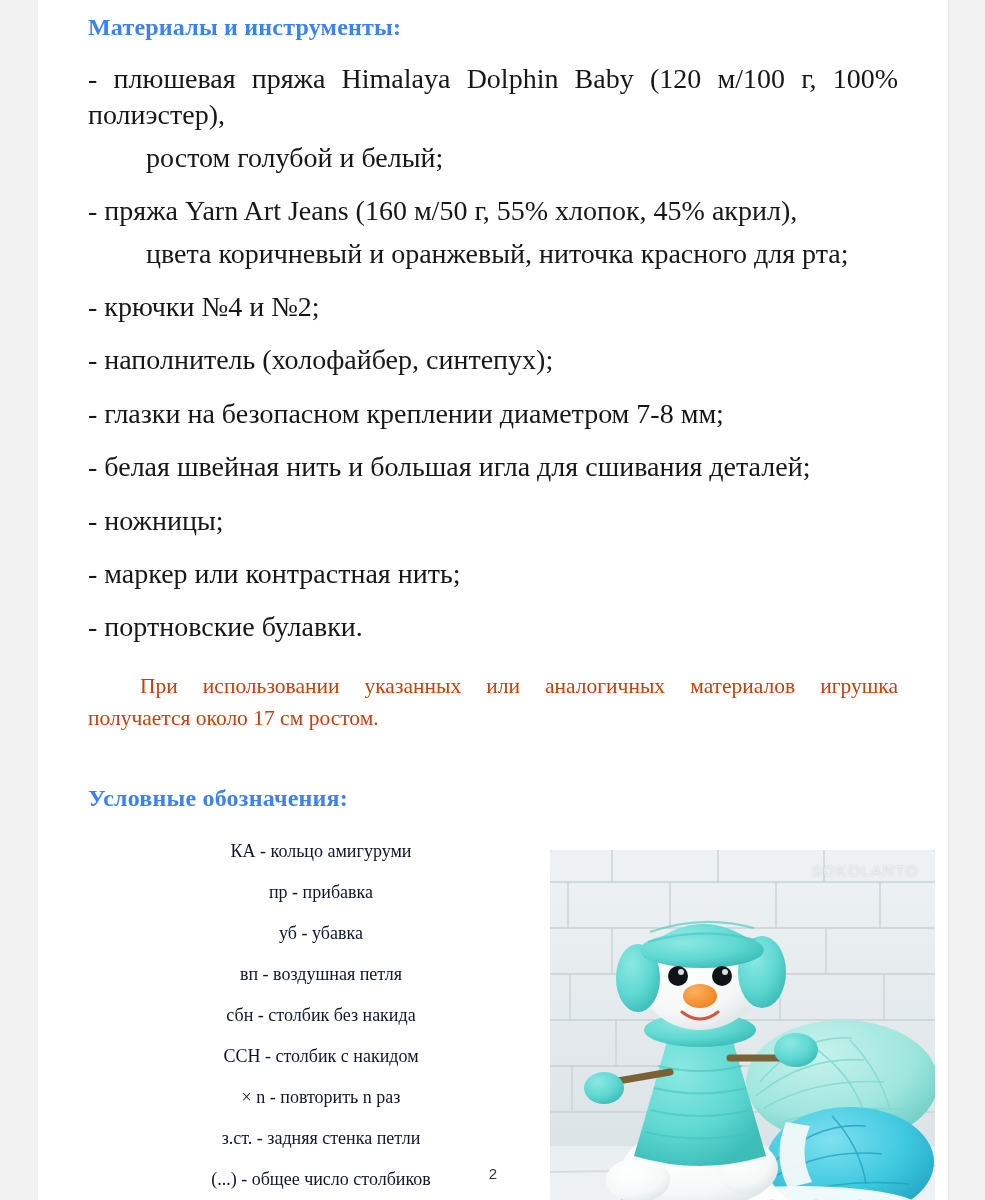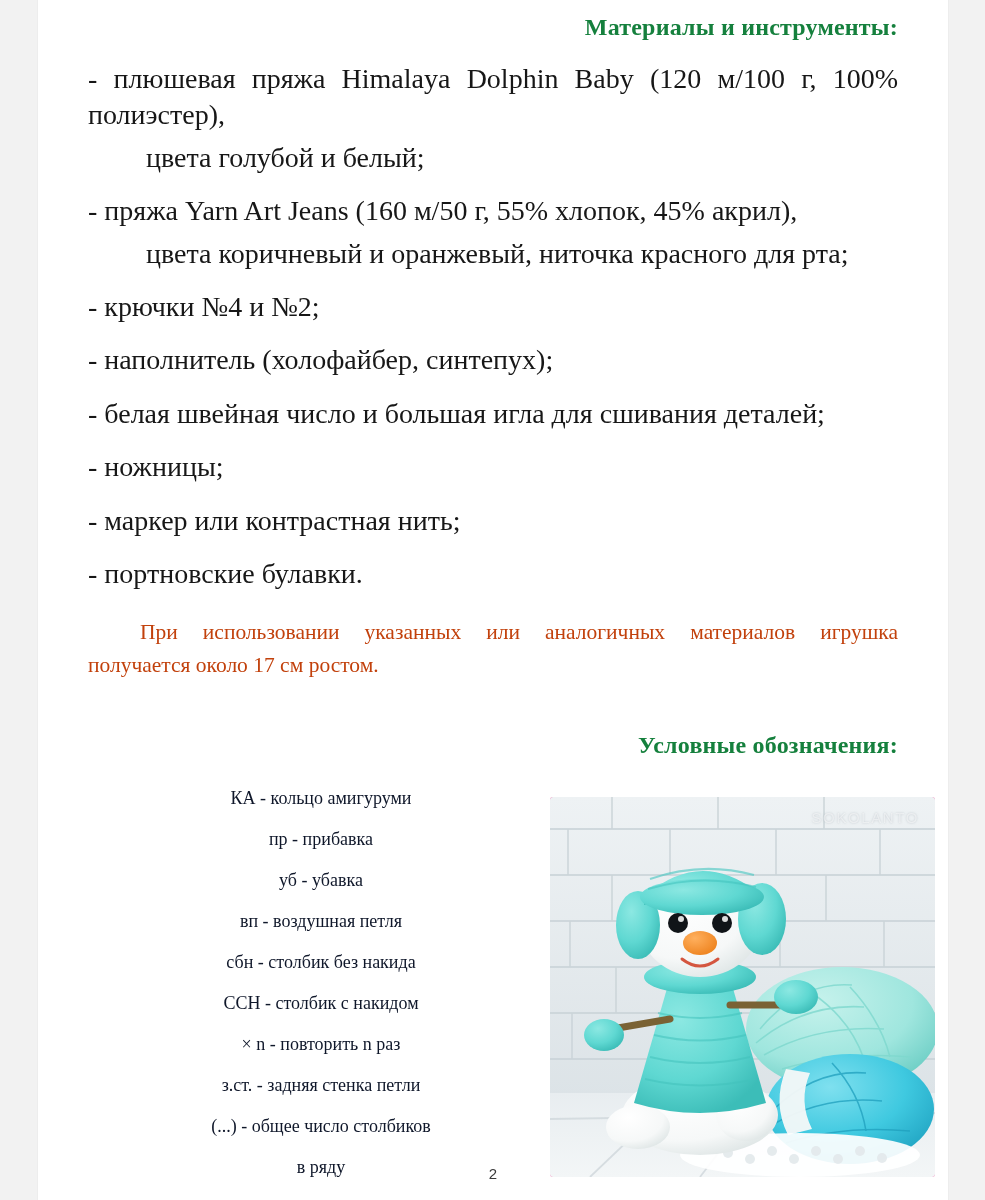--- a/index.html
+++ b/index.html
@@ -26,24 +26,24 @@
   .content {
     position: absolute;
     left: 0;
     top: 0;
     width: 910px;
     padding: 0 50px;
   }
 
   
   .heading {
-    text-align: right;
+    text-align: left;
     font-weight: bold;
     font-size: 24px;
-    color: #15803d;
+    color: #3b82f6;
     letter-spacing: .2px;
   }
   #materials-heading { margin-top: 14px; }
   #legend-heading { margin-top: 0; }
 
   
   .materials-list { margin-top: 20px; }
 
   .mat-item { margin-bottom: 17px; }
 
@@ -142,39 +142,42 @@
 
 <div class="page">
   <div class="content">
 
     <h1 class="heading" id="materials-heading">Материалы и инструменты:</h1>
 
     <div class="materials-list">
 
       <div class="mat-item">
         <div class="mat-line justified">- плюшевая пряжа Himalaya Dolphin Baby (120 м/100 г, 100% полиэстер),</div>
-        <div class="mat-line cont">цвета голубой и белый;</div>
+        <div class="mat-line cont">ростом голубой и белый;</div>
       </div>
 
       <div class="mat-item">
         <div class="mat-line">- пряжа Yarn Art Jeans (160 м/50 г, 55%  хлопок, 45% акрил),</div>
         <div class="mat-line cont">цвета коричневый и оранжевый, ниточка красного для рта;</div>
       </div>
 
       <div class="mat-item">
         <div class="mat-line">- крючки №4 и №2;</div>
       </div>
 
       <div class="mat-item">
         <div class="mat-line">- наполнитель (холофайбер, синтепух);</div>
       </div>
 
-
-      <div class="mat-item">
-        <div class="mat-line">- белая швейная число и большая игла для сшивания деталей;</div>
+      <div class="mat-item">
+        <div class="mat-line">- глазки на безопасном креплении диаметром 7-8 мм;</div>
+      </div>
+
+      <div class="mat-item">
+        <div class="mat-line">- белая швейная нить и большая игла для сшивания деталей;</div>
       </div>
 
       <div class="mat-item">
         <div class="mat-line">- ножницы;</div>
       </div>
 
       <div class="mat-item">
         <div class="mat-line">- маркер или контрастная нить;</div>
       </div>
 

